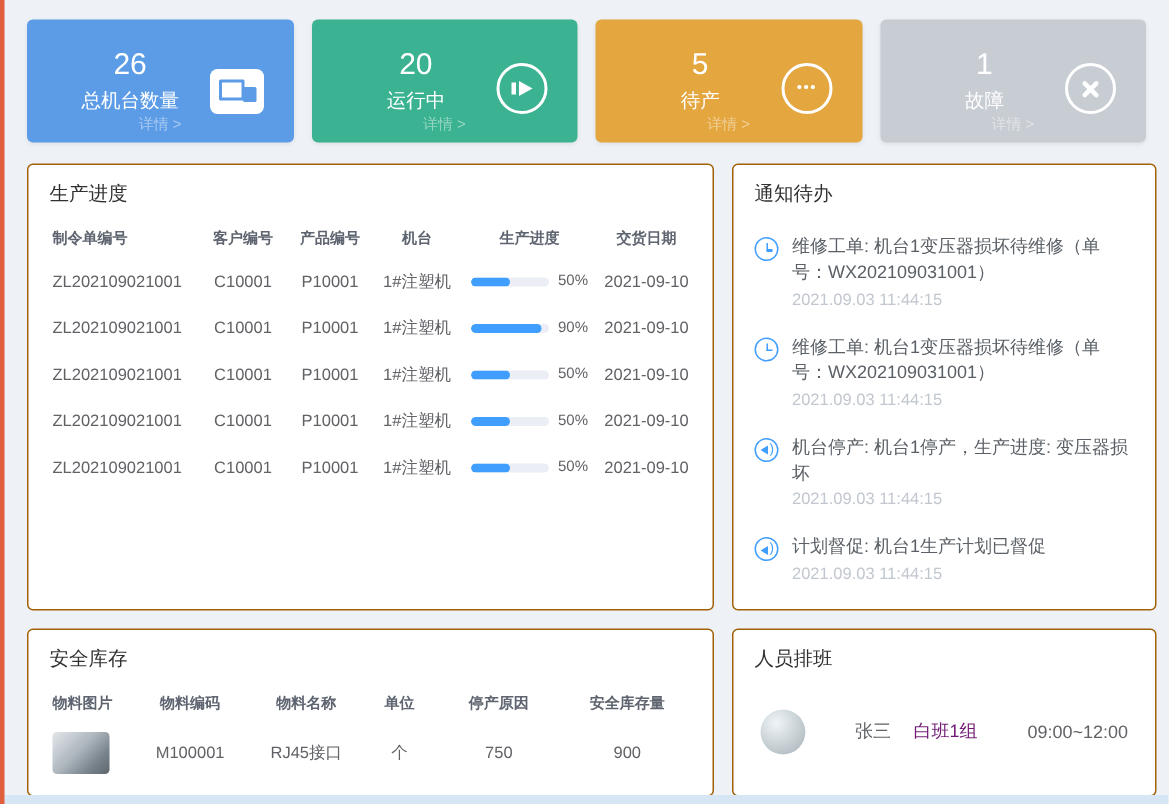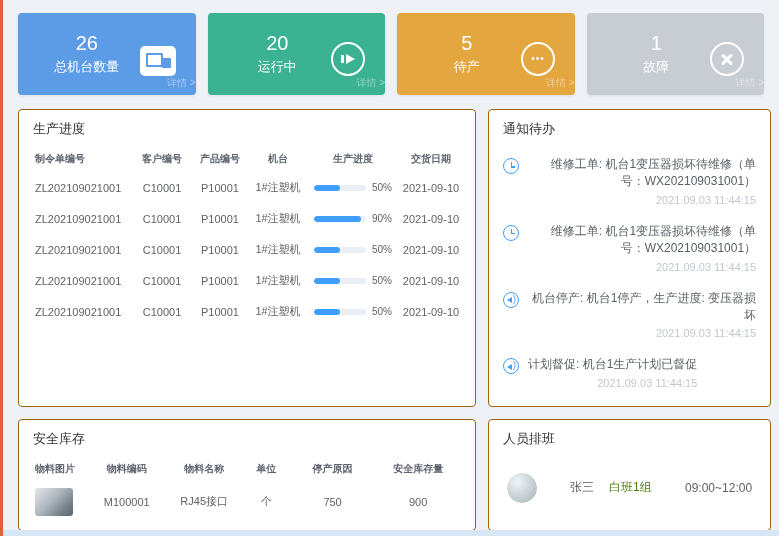--- a/index.html
+++ b/index.html
@@ -23,21 +23,21 @@
   .content { flex:1; padding:13px 15px 10px 15px; overflow:hidden; }
 
   
   .stats { display:flex; gap:12px; margin-bottom:14px; }
   .stat-card { flex:1; height:82px; border-radius:4px; color:#fff; display:flex; flex-direction:column; padding-top:11px; box-shadow:0 1px 3px rgba(0,0,0,0.08); }
   .stat-main { display:flex; align-items:flex-end; padding:0 16px; flex:1; }
   .stat-left { flex:1; text-align:center; }
   .stat-value { font-size:20px; line-height:1.1; }
   .stat-label { font-size:13px; margin-top:4px; }
   .stat-icon { width:36px; height:34px; flex-shrink:0; position:relative; margin-right:4px; }
-  .stat-detail { text-align:right; font-size:10px; color:rgba(255,255,255,0.45); padding-bottom:5px; cursor:pointer; }
+  .stat-detail { text-align:center; font-size:10px; color:rgba(255,255,255,0.45); padding-bottom:5px; cursor:pointer; }
 
   .card-icon-machine { background:#fff; border-radius:5px; height:30px; margin-top:2px; }
   .card-icon-machine::before { content:""; position:absolute; left:6px; top:7px; width:13px; height:10px; border:2px solid #5c9ce6; border-radius:1px; }
   .card-icon-machine::after { content:""; position:absolute; right:5px; top:12px; width:9px; height:10px; background:#5c9ce6; border-radius:1px; }
 
   .card-icon-running, .card-icon-waiting, .card-icon-fault { width:34px; height:34px; border:2px solid #fff; border-radius:50%; }
   .card-icon-running::before { content:""; position:absolute; left:13px; top:10px; width:0; height:0; border-left:9px solid #fff; border-top:5px solid transparent; border-bottom:5px solid transparent; }
   .card-icon-running::after { content:""; position:absolute; left:8px; top:11px; width:3px; height:8px; background:#fff; }
 
   .card-icon-waiting { display:flex; align-items:center; justify-content:center; }
@@ -62,21 +62,21 @@
   .prod-table col.c-prod { width:58px; } .prod-table col.c-mach { width:58px; }
   .prod-table col.c-prog { width:92px; } .prod-table col.c-date { width:64px; }
 
   .prog { display:flex; align-items:center; justify-content:center; gap:6px; }
   .prog-track { width:52px; height:6px; background:#ebeef5; border-radius:3px; overflow:hidden; }
   .prog-fill { height:100%; background:#409eff; border-radius:3px; }
   .prog-label { font-size:10px; color:#606266; }
 
   
   .ntf-list { padding-top:2px; }
-  .ntf-item { display:flex; gap:9px; padding:8px 0 9px 0;text-align:right; }
+  .ntf-item { display:flex; gap:9px; padding:8px 0 9px 0; }
   .ntf-icon { width:16px; height:16px; border:1px solid #409eff; border-radius:50%; position:relative; flex-shrink:0; margin-top:2px; }
   .ntf-clock::before { content:""; position:absolute; left:6.5px; top:3px; width:1.5px; height:5px; background:#409eff; }
   .ntf-clock::after { content:""; position:absolute; left:7px; top:7px; width:4px; height:1.5px; background:#409eff; }
   .ntf-speaker::before { content:""; position:absolute; left:3px; top:4.5px; width:0; height:0; border-right:5px solid #409eff; border-top:3px solid transparent; border-bottom:3px solid transparent; }
   .ntf-speaker::after { content:")"; position:absolute; left:9px; top:1px; color:#409eff; font-size:9px; }
   .ntf-text { font-size:12px; color:#5a6066; line-height:1.45; }
   .ntf-time { font-size:11px; color:#c2c7cf; margin-top:3px; }
 
   
   .inv-table col.c-img { width:54px; } .inv-table col.c-code { width:76px; }
@@ -85,21 +85,21 @@
   .inv-table td { padding:6px 2px; }
   .mat-img { display:inline-block; width:38px; height:28px; border-radius:3px; vertical-align:middle; }
   .mat-rj45 { background:linear-gradient(135deg,#e3e7eb 0%,#aeb7be 45%,#79838b 75%,#5d666d 100%); }
 
   
   .sch-list { padding-top:4px; }
   .sch-row { display:flex; align-items:center; padding:13px 4px; }
   .avatar { width:30px; height:30px; border-radius:50%; flex-shrink:0; position:relative; overflow:hidden; }
   .avatar::after { content:""; position:absolute; inset:0; border-radius:50%; background:radial-gradient(circle at 35% 30%, rgba(255,255,255,0.55), rgba(0,0,0,0.18) 80%); }
   .sch-name { margin-left:18px; width:54px; color:#606266;text-align:center; }
-  .sch-shift { width:76px; color:#4d7c0f; }
+  .sch-shift { width:76px; color:#701a75; }
   .sch-time { margin-left:auto; color:#606266; }
 </style>
 </head>
 <body>
 
 <div class="left-strip"></div>
 
 <div class="page">
 
 

